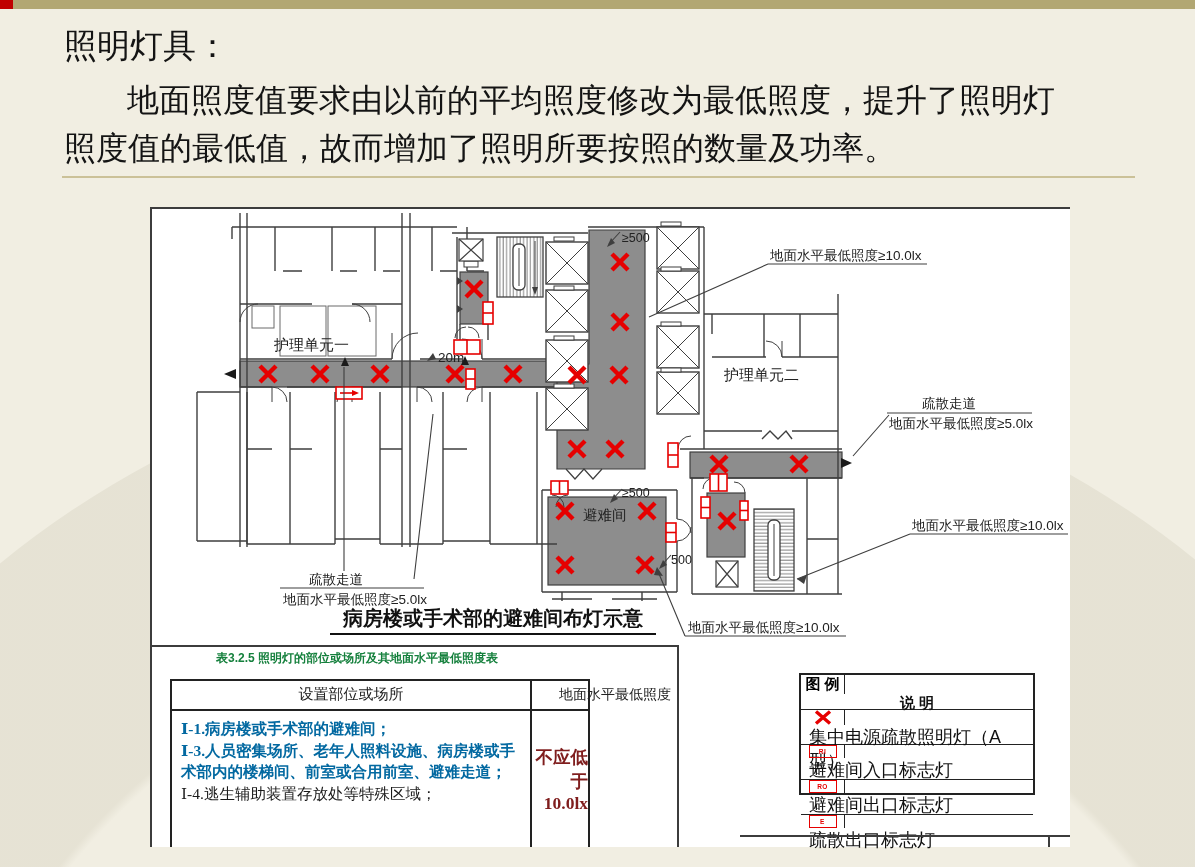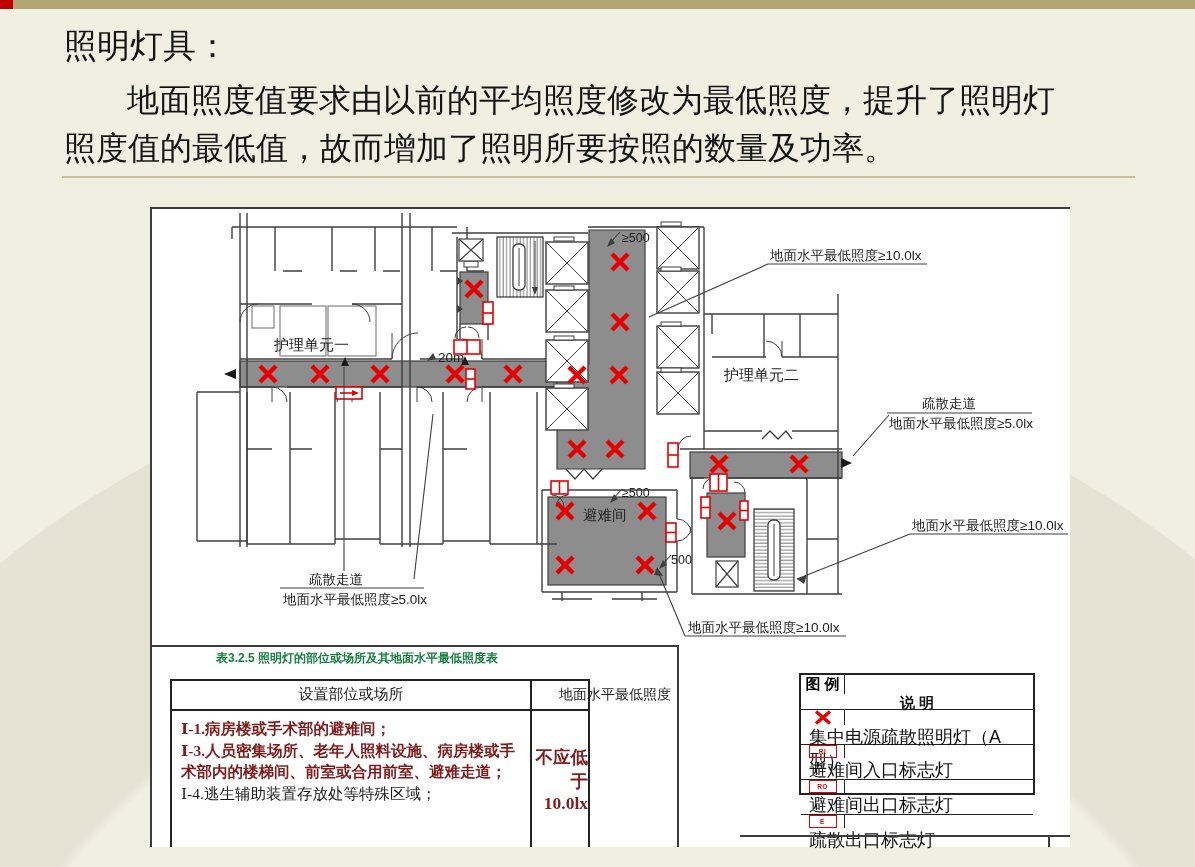--- a/index.html
+++ b/index.html
@@ -37,21 +37,21 @@
   .tbl-head{position:absolute;left:0;top:0;width:100%;height:30px;
      border-bottom:2px solid #222;box-sizing:border-box;}
   .tbl-colline{position:absolute;left:358px;top:0;bottom:0;width:0;
      border-left:2px solid #222;}
   .th1{position:absolute;left:0;top:4px;width:358px;text-align:center;
      font-size:15px;color:#222;}
   .th2{position:absolute;left:360px;top:5px;width:118px;text-align:center;
      font-size:14px;color:#222;padding-left:24px;}
   .tbl-body{position:absolute;left:0;top:30px;width:356px;padding:7px 9px 0 9px;
      box-sizing:border-box;font-size:15.5px;line-height:21.5px;color:#1a1a1a;}
-  .row-red{color:#7f1d1d;font-weight:bold;}
+  .row-red{color:#0369a1;font-weight:bold;}
   .tbl-value{position:absolute;left:358px;top:30px;right:0;bottom:0;
      display:flex;align-items:center;justify-content:center;
      color:#7f1d1d;font-weight:bold;font-size:17.5px;text-align:right;}
   
   .lg-box{left:647px;top:464px;width:236px;height:122px;border:2px solid #222;
      box-sizing:border-box;font-family:"Liberation Sans","DejaVu Sans",sans-serif;}
   .lg-row{display:flex;height:35px;border-bottom:1.5px solid #222;
      box-sizing:border-box;flex-direction:column;}
   .lg-row:last-child{border-bottom:none;}
   .lg-sym{width:44px;border-right:1.5px solid #222;box-sizing:border-box;
@@ -281,20 +281,21 @@
     <text x="519" y="355" font-size="12.5">500</text>
     <text x="618" y="51" font-size="13.5">地面水平最低照度≥10.0lx</text>
     <text x="770" y="199" font-size="13.5">疏散走道</text>
     <text x="737" y="219" font-size="13.5">地面水平最低照度≥5.0lx</text>
     <text x="760" y="321" font-size="13.5">地面水平最低照度≥10.0lx</text>
     <text x="536" y="423" font-size="13.5">地面水平最低照度≥10.0lx</text>
     <text x="157" y="375" font-size="13.5">疏散走道</text>
     <text x="131" y="395" font-size="13.5">地面水平最低照度≥5.0lx</text>
   </svg>
 
+  <div class="abs caption">病房楼或手术部的避难间布灯示意</div>
   <div class="abs plan-divider-h"></div>
   <div class="abs plan-divider-v"></div>
 
   <div class="abs tbl-title">表3.2.5  照明灯的部位或场所及其地面水平最低照度表</div>
   <div class="abs tbl-box">
     <div class="tbl-head">
       <div class="th1">设置部位或场所</div>
       <div class="th2">地面水平最低照度</div>
     </div>
     <div class="tbl-colline"></div>

